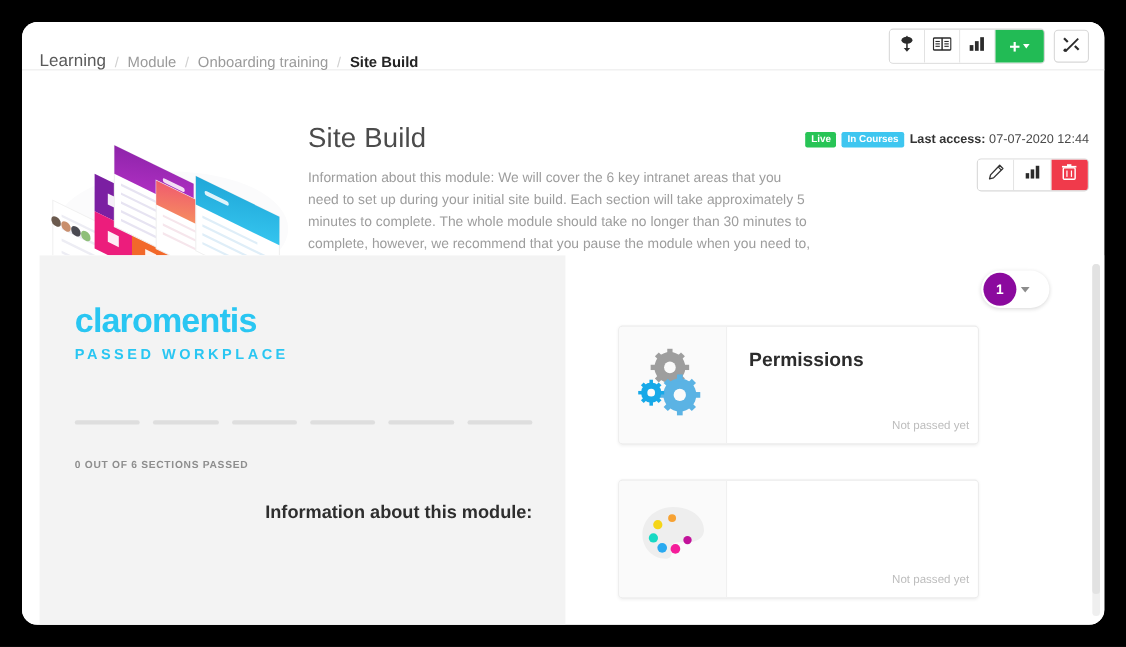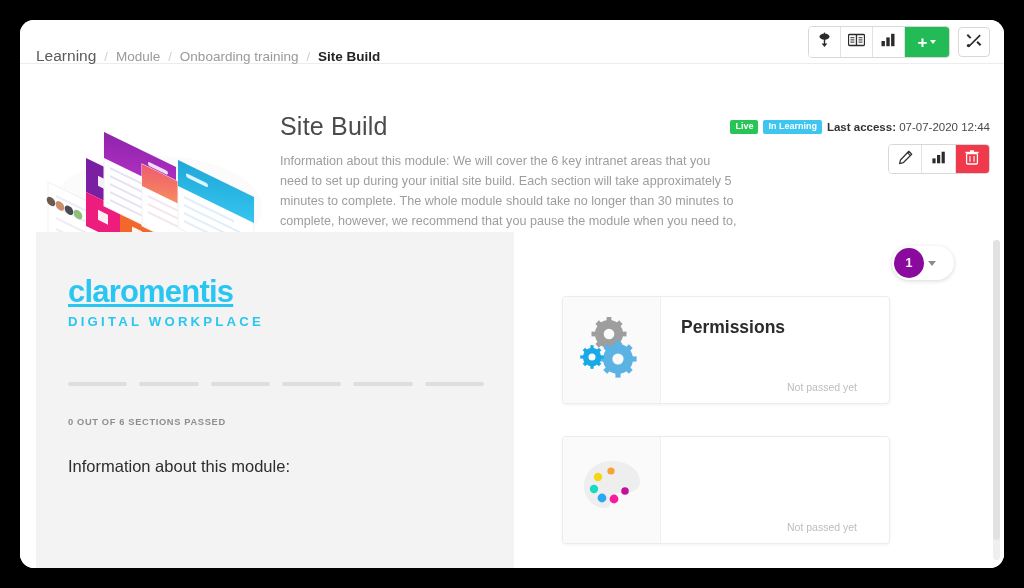--- a/index.html
+++ b/index.html
@@ -210,21 +210,20 @@
     height: 336px;
     background: #f3f3f3;
     padding: 44px 30px 0 32px;
   }
   .logo-word {
     font-size: 31px;
     color: #29c6f2;
     font-weight: bold;
     letter-spacing: -0.8px;
     line-height: 1;
-    text-decoration: underline;
   }
   .logo-sub {
     font-size: 13.2px;
     color: #29c6f2;
     letter-spacing: 3.2px;
     font-weight: bold;
     margin-top: 7px;
   }
   .module-title {
     font-size: 30px;
@@ -248,21 +247,22 @@
     margin-top: 31px;
     font-size: 9.3px;
     color: #8e8e8e;
     letter-spacing: 0.65px;
     font-weight: bold;
   }
   .info-head {
     margin-top: 30px;
     font-size: 16.5px;
     color: #2e2e2e;
-    font-weight: normal;
+    font-weight: bold;
+    text-align: right;
   }
 
   
   .right-col {
     position: absolute;
     left: 520px;
     top: 0;
     width: 432px;
     height: 336px;
   }
@@ -330,21 +330,21 @@
     position: relative;
     padding: 20px 16px 0 20px;
   }
   .sec-title {
     font-size: 17.5px;
     color: #2c2c2c;
     font-weight: bold;
   }
   .sec-status {
     position: absolute;
-    right: 32px;
+    right: 8px;
     bottom: 10px;
     font-size: 10.5px;
     color: #bdbdbd;
   }
 
   
   .scrollbar {
     position: absolute;
     right: 4px;
     top: 8px;
@@ -515,21 +515,21 @@
     </div>
 
     <div class="hero-body">
       <h1 class="hero-title">Site Build</h1>
       <p class="hero-desc">Information about this module: We will cover the 6 key intranet areas that you need to set up during your initial site build.  Each section will take approximately 5 minutes to complete.  The whole module should take no longer than 30 minutes to complete, however, we recommend that you pause the module when you need to, and take the time to apply the steps you have learnt.  After each section is a short quiz.</p>
     </div>
 
     <div class="hero-meta">
       <div class="meta-row">
         <span class="badge badge-live">Live</span>
-        <span class="badge badge-progress">In Learning</span>
+        <span class="badge badge-progress">In Courses</span>
         <span class="meta-access">
           <b>Last access:</b>
           <span>07-07-2020 12:44</span>
         </span>
       </div>
 
       <div class="meta-actions">
         <div class="ma-btn">
           <span>
             <svg width="15" height="15" viewBox="0 0 15 15">
@@ -559,21 +559,21 @@
           </span>
         </div>
       </div>
     </div>
   </div>
 
   <div class="content">
 
     <div class="slide">
       <div class="logo-word">claromentis</div>
-      <div class="logo-sub">DIGITAL WORKPLACE</div>
+      <div class="logo-sub">PASSED WORKPLACE</div>
 
       <div class="seg-wrap">
         <div class="seg"></div>
         <div class="seg"></div>
         <div class="seg"></div>
         <div class="seg"></div>
         <div class="seg"></div>
         <div class="seg"></div>
       </div>
       <div class="seg-label">0 OUT OF 6 SECTIONS PASSED</div>

